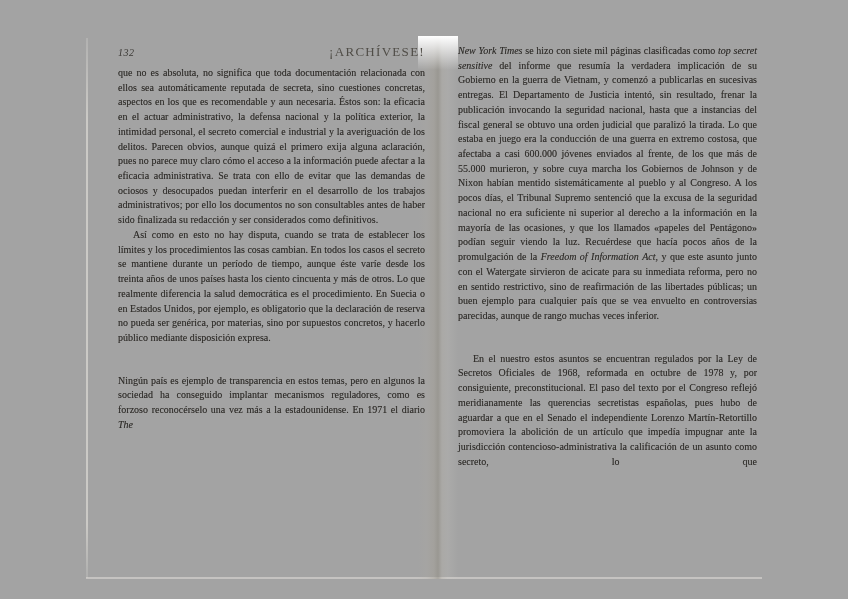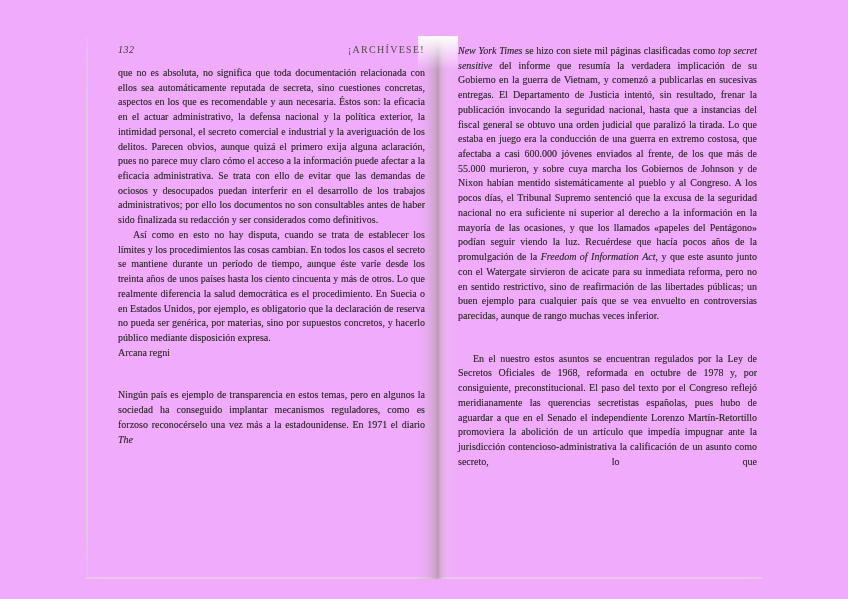--- a/index.html
+++ b/index.html
@@ -1,20 +1,20 @@
 <!DOCTYPE html>
 <html><head>
 <meta charset="utf-8">
 <style>
   html, body { margin: 0; padding: 0; background: #ffffff; }
   .screen {
     position: relative;
     width: 848px;
     height: 599px;
-    background: #f0abfc;
+    background: #a3a3a3;
     overflow: hidden;
     font-family: "Liberation Serif", "DejaVu Serif", serif;
     color: #2f2d2a;
   }
   
   .page-edge-left {
     position: absolute;
     left: 86px; top: 38px;
     width: 2px; height: 540px;
     background: linear-gradient(180deg, rgba(222,221,217,0.25), rgba(216,214,209,0.75) 15%, rgba(216,214,209,0.75) 90%, rgba(222,221,217,0.2));
@@ -57,21 +57,21 @@
     height: 13px;
     margin-bottom: 9px;
   }
   .page-number {
     font-style: italic;
     font-size: 10px;
     color: #3b3935;
     letter-spacing: 0.5px;
   }
   .running-title {
-    font-size: 10px;
+    font-size: 13px;
     letter-spacing: 1.3px;
     color: #504d47;
     text-transform: uppercase;
   }
   .page-body p {
     margin: 0;
     font-size: 10px;
     line-height: 14.72px;
     text-align: justify;
     color: #2f2d2a;
@@ -97,21 +97,20 @@
   <div class="gutter-shadow"></div>
 
   <div class="page page-left">
     <div class="page-header">
       <span class="page-number">132</span>
       <span class="running-title">¡ARCHÍVESE!</span>
     </div>
     <div class="page-body">
       <p>que no es absoluta, no significa que toda documentación relacionada con ellos sea automáticamente reputada de secreta, sino cuestiones concretas, aspectos en los que es recomendable y aun necesaria. Éstos son: la eficacia en el actuar administrativo, la defensa nacional y la política exterior, la intimidad personal, el secreto comercial e industrial y la averiguación de los delitos. Parecen obvios, aunque quizá el primero exija alguna aclaración, pues no parece muy claro cómo el acceso a la información puede afectar a la eficacia administrativa. Se trata con ello de evitar que las demandas de ociosos y desocupados puedan interferir en el desarrollo de los trabajos administrativos; por ello los documentos no son consultables antes de haber sido finalizada su redacción y ser considerados como definitivos.</p>
       <p class="indent">Así como en esto no hay disputa, cuando se trata de establecer los límites y los procedimientos las cosas cambian. En todos los casos el secreto se mantiene durante un período de tiempo, aunque éste varíe desde los treinta años de unos países hasta los ciento cincuenta y más de otros. Lo que realmente diferencia la salud democrática es el procedimiento. En Suecia o en Estados Unidos, por ejemplo, es obligatorio que la declaración de reserva no pueda ser genérica, por materias, sino por supuestos concretos, y hacerlo público mediante disposición expresa.</p>
-      <p class="section-heading">Arcana regni</p>
       <p class="continues"><span>Ningún país es ejemplo de transparencia en estos temas, pero en algunos la sociedad ha conseguido implantar mecanismos reguladores, como es forzoso reconocérselo una vez más a la estadounidense. En 1971 el diario </span><span class="italic">The</span></p>
     </div>
   </div>
 
   <div class="page page-right">
     <div class="page-body">
       <p><span class="italic">New York Times</span><span> se hizo con siete mil páginas clasificadas como </span><span class="italic">top secret sensitive</span><span> del informe que resumía la verdadera implicación de su Gobierno en la guerra de Vietnam, y comenzó a publicarlas en sucesivas entregas. El Departamento de Justicia intentó, sin resultado, frenar la publicación invocando la seguridad nacional, hasta que a instancias del fiscal general se obtuvo una orden judicial que paralizó la tirada. Lo que estaba en juego era la conducción de una guerra en extremo costosa, que afectaba a casi 600.000 jóvenes enviados al frente, de los que más de 55.000 murieron, y sobre cuya marcha los Gobiernos de Johnson y de Nixon habían mentido sistemáticamente al pueblo y al Congreso. A los pocos días, el Tribunal Supremo sentenció que la excusa de la seguridad nacional no era suficiente ni superior al derecho a la información en la mayoría de las ocasiones, y que los llamados «papeles del Pentágono» podían seguir viendo la luz. Recuérdese que hacía pocos años de la promulgación de la </span><span class="italic">Freedom of Information Act,</span><span> y que este asunto junto con el Watergate sirvieron de acicate para su inmediata reforma, pero no en sentido restrictivo, sino de reafirmación de las libertades públicas; un buen ejemplo para cualquier país que se vea envuelto en controversias parecidas, aunque de rango muchas veces inferior.</span></p>
       <p class="indent continues">En el nuestro estos asuntos se encuentran regulados por la Ley de Secretos Oficiales de 1968, reformada en octubre de 1978 y, por consiguiente, preconstitucional. El paso del texto por el Congreso reflejó meridianamente las querencias secretistas españolas, pues hubo de aguardar a que en el Senado el independiente Lorenzo Martín-Retortillo promoviera la abolición de un artículo que impedía impugnar ante la jurisdicción contencioso-administrativa la calificación de un asunto como secreto, lo que</p>
     </div>
   </div>

